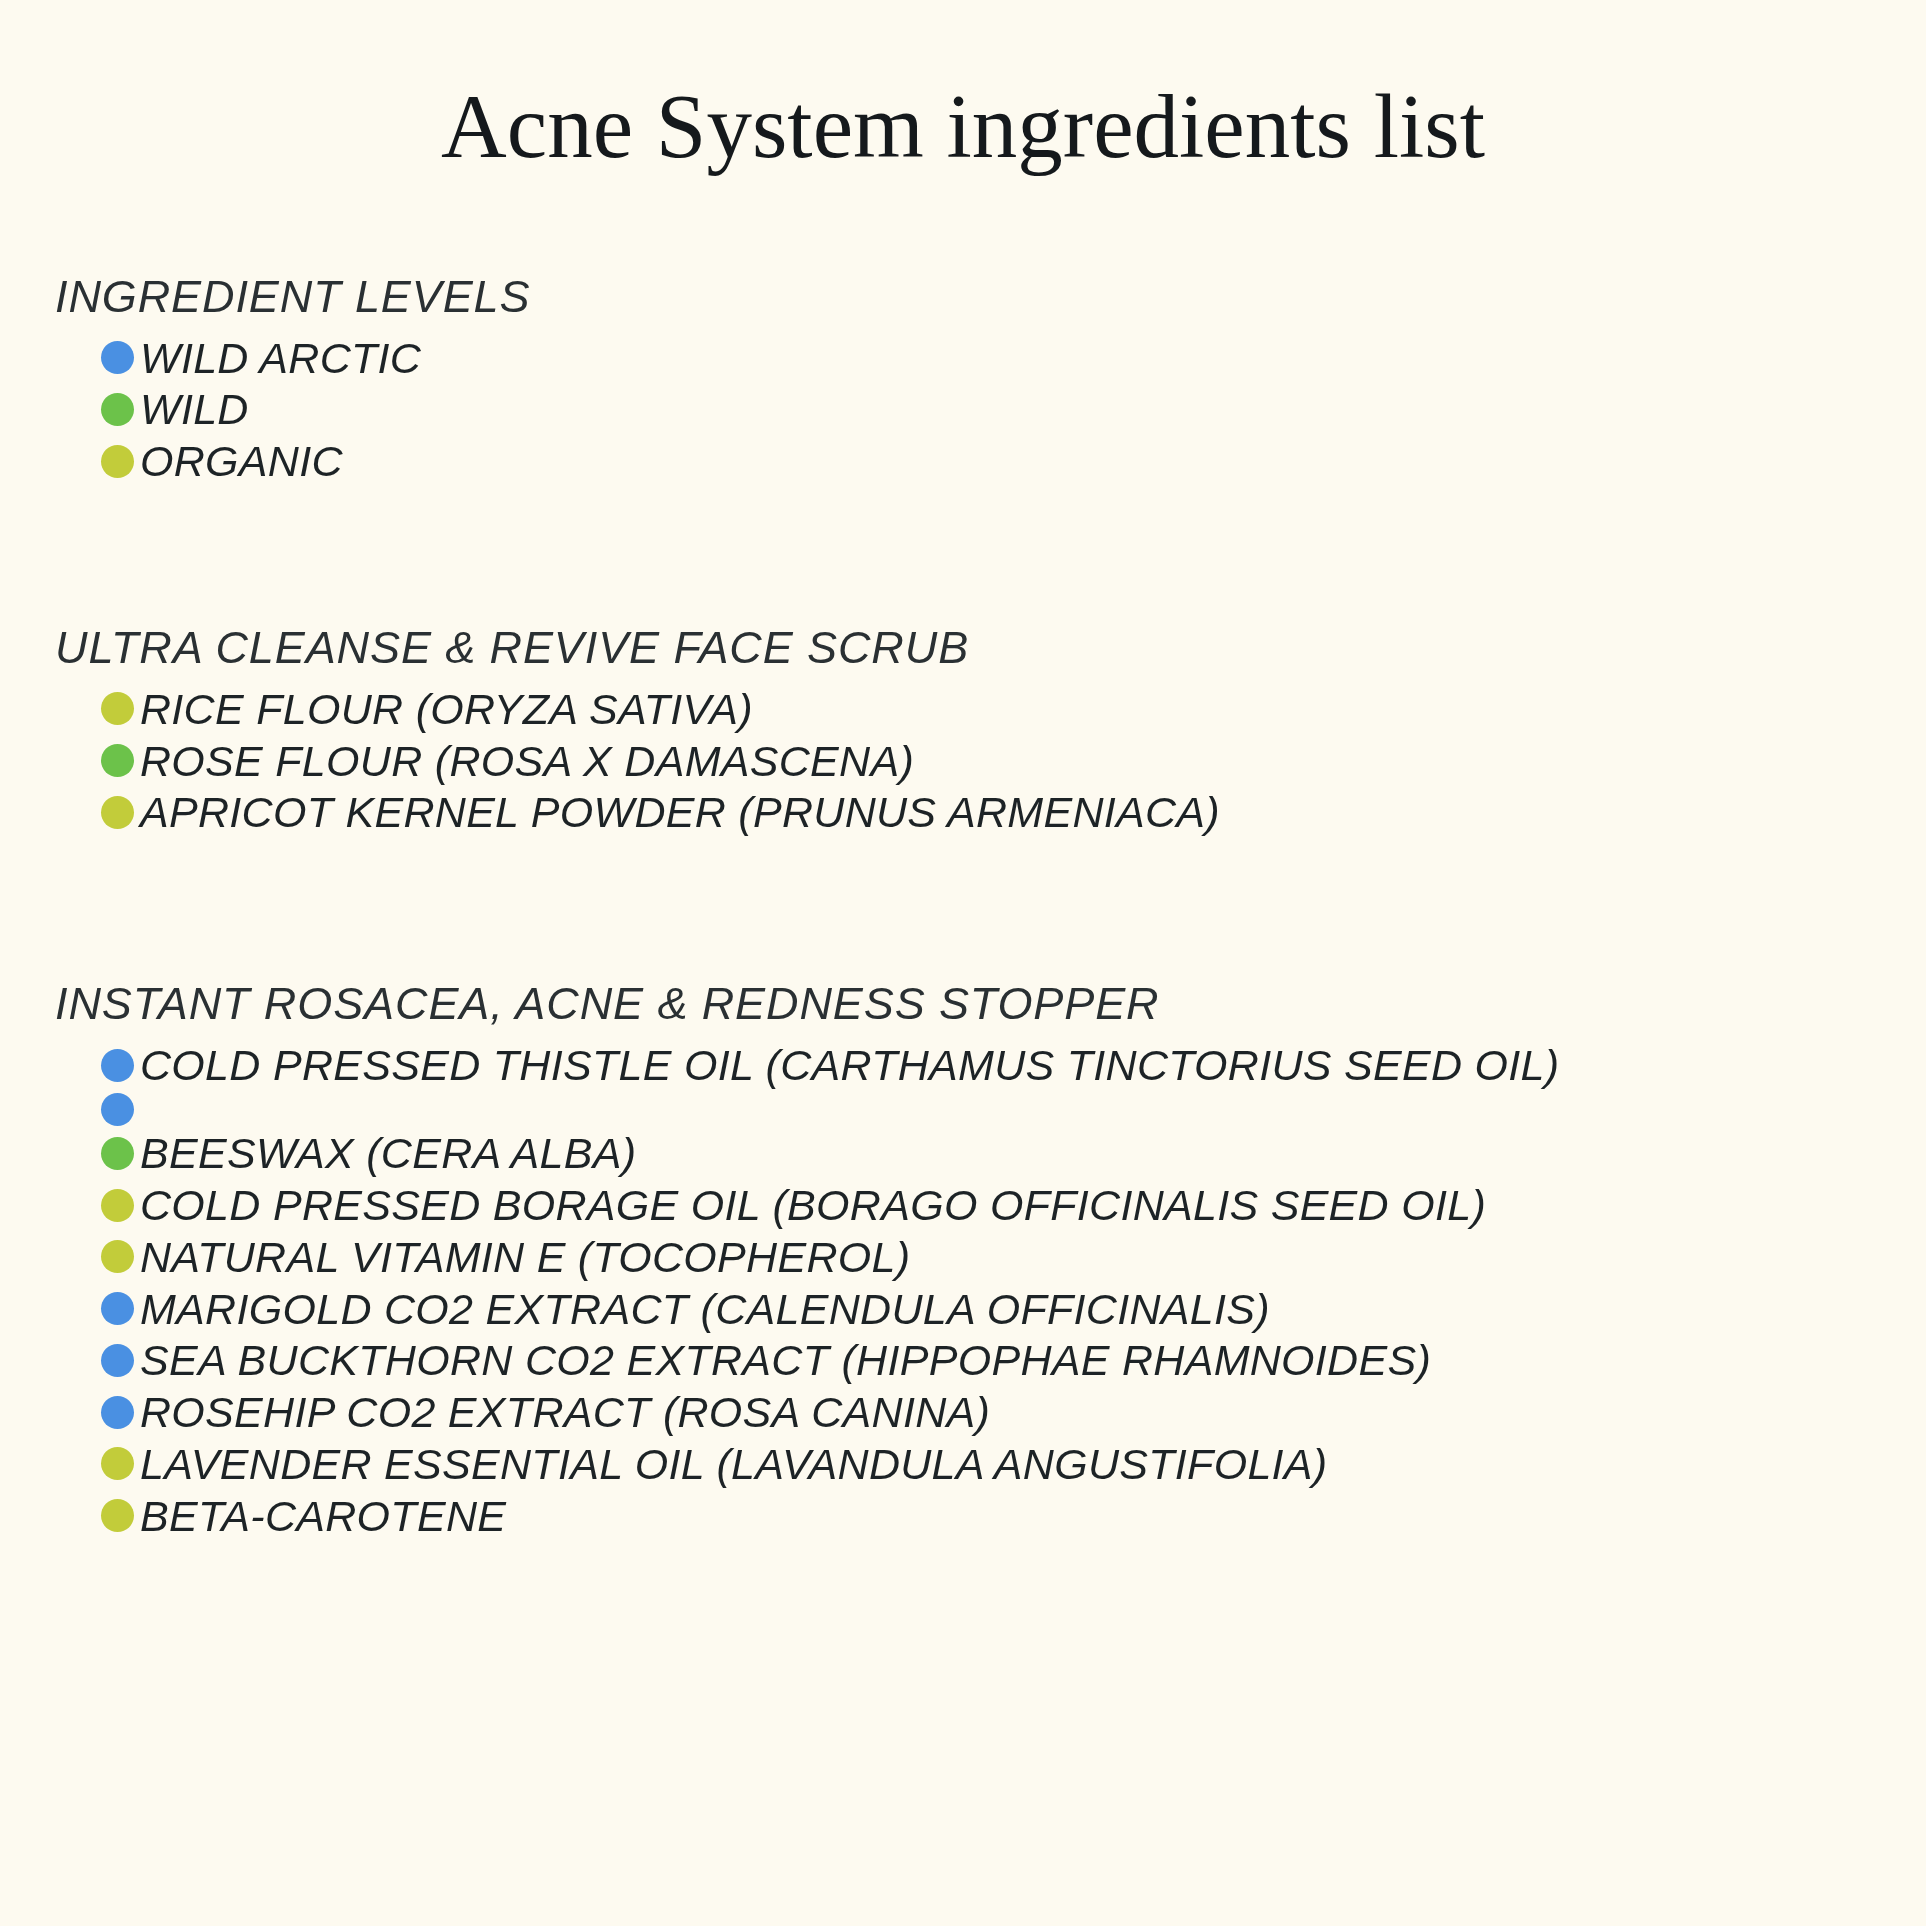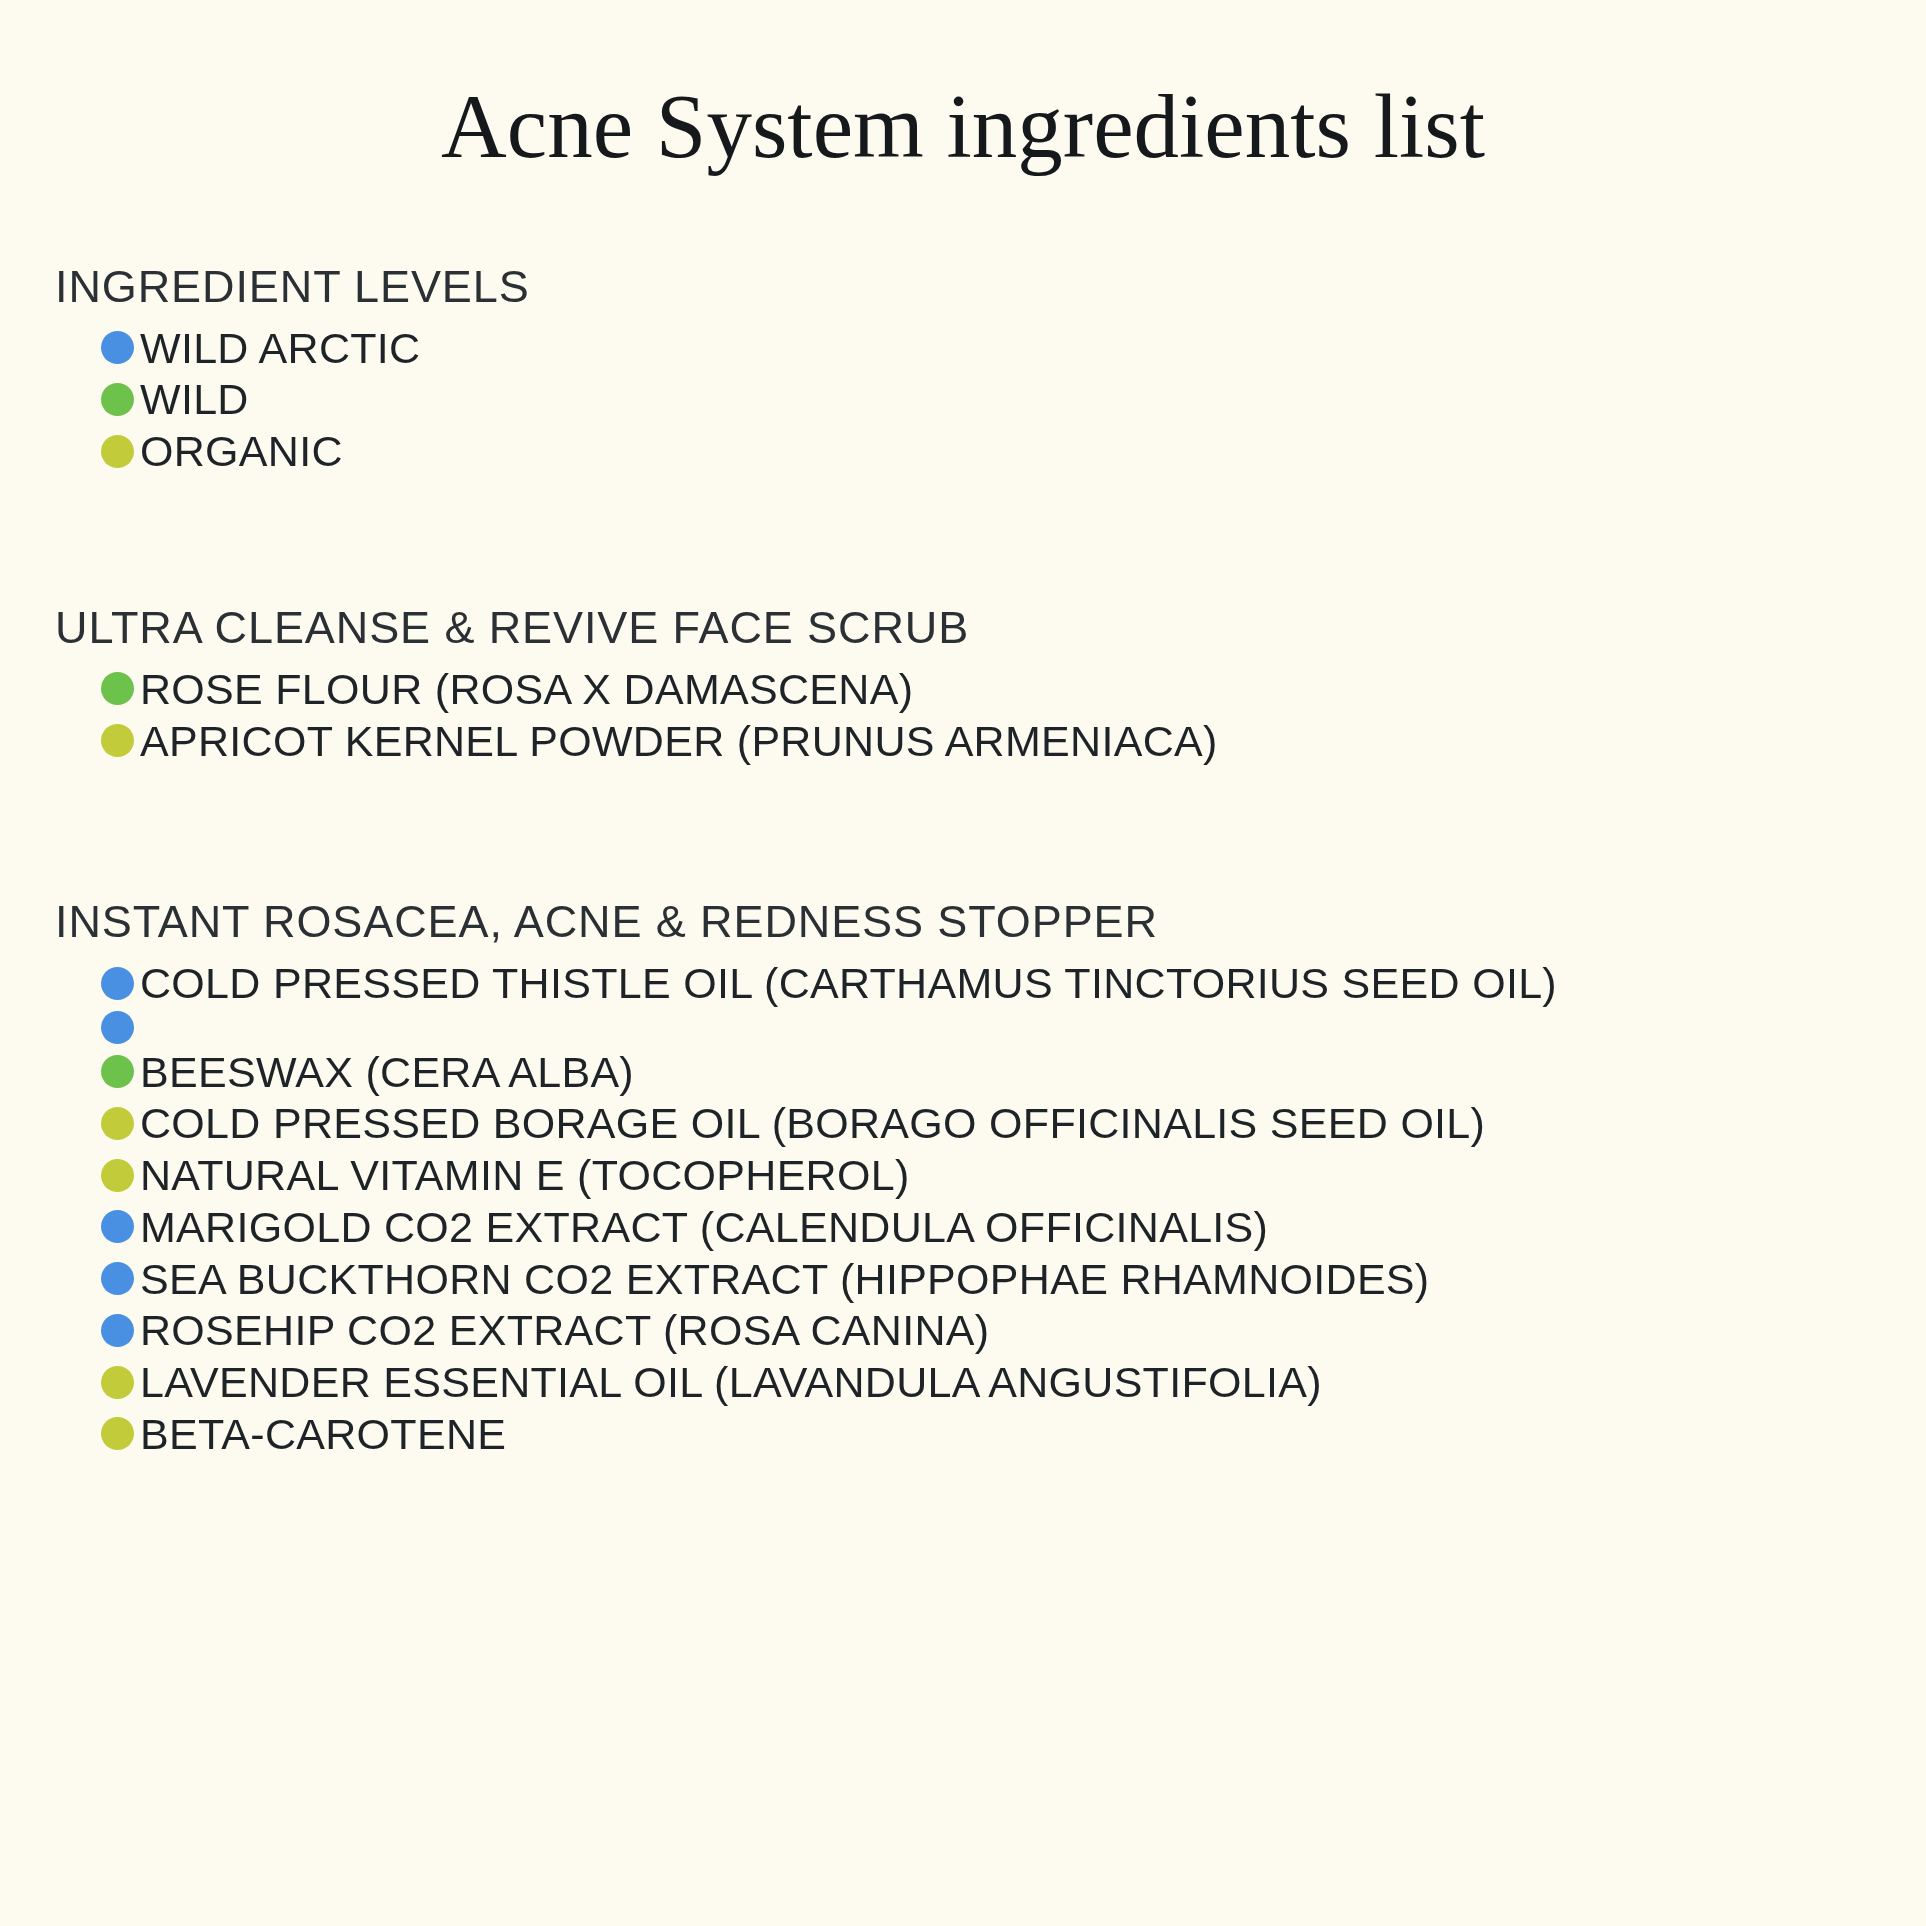--- a/index.html
+++ b/index.html
@@ -25,21 +25,22 @@
     font-family: "Liberation Serif", serif;
     font-size: 91px;
     line-height: 1.05;
     text-align: center;
     color: #15191c;
     letter-spacing: 0px;
     margin: 18px 0 16px 0;
     font-weight: 400;
   }
   .section {
-    margin-top: 2px;
+    margin-top: 12px;
+    font-style: italic;
   }
   .section-heading {
     font-size: 45px;
     letter-spacing: 0.9px;
     color: #2a3033;
     font-weight: 400;
     margin: 0 0 11px 0;
     padding-left: 0;
   }
   .list {
@@ -112,20 +113,26 @@
     </ul>
   </div>
 
   <div class="gap-section"></div>
 
   <div class="section">
     <div class="section-heading">ULTRA CLEANSE &amp; REVIVE FACE SCRUB</div>
     <ul class="list">
       <li class="list-item">
         <span class="bullet-wrap">
+          <span class="bullet" style="background:#c2cc3a"></span>
+        </span>
+        <span class="item-text">RICE FLOUR (ORYZA SATIVA)</span>
+      </li>
+      <li class="list-item">
+        <span class="bullet-wrap">
           <span class="bullet" style="background:#6cc24a"></span>
         </span>
         <span class="item-text">ROSE FLOUR (ROSA X DAMASCENA)</span>
       </li>
       <li class="list-item">
         <span class="bullet-wrap">
           <span class="bullet" style="background:#c2cc3a"></span>
         </span>
         <span class="item-text">APRICOT KERNEL POWDER (PRUNUS ARMENIACA)</span>
       </li>

